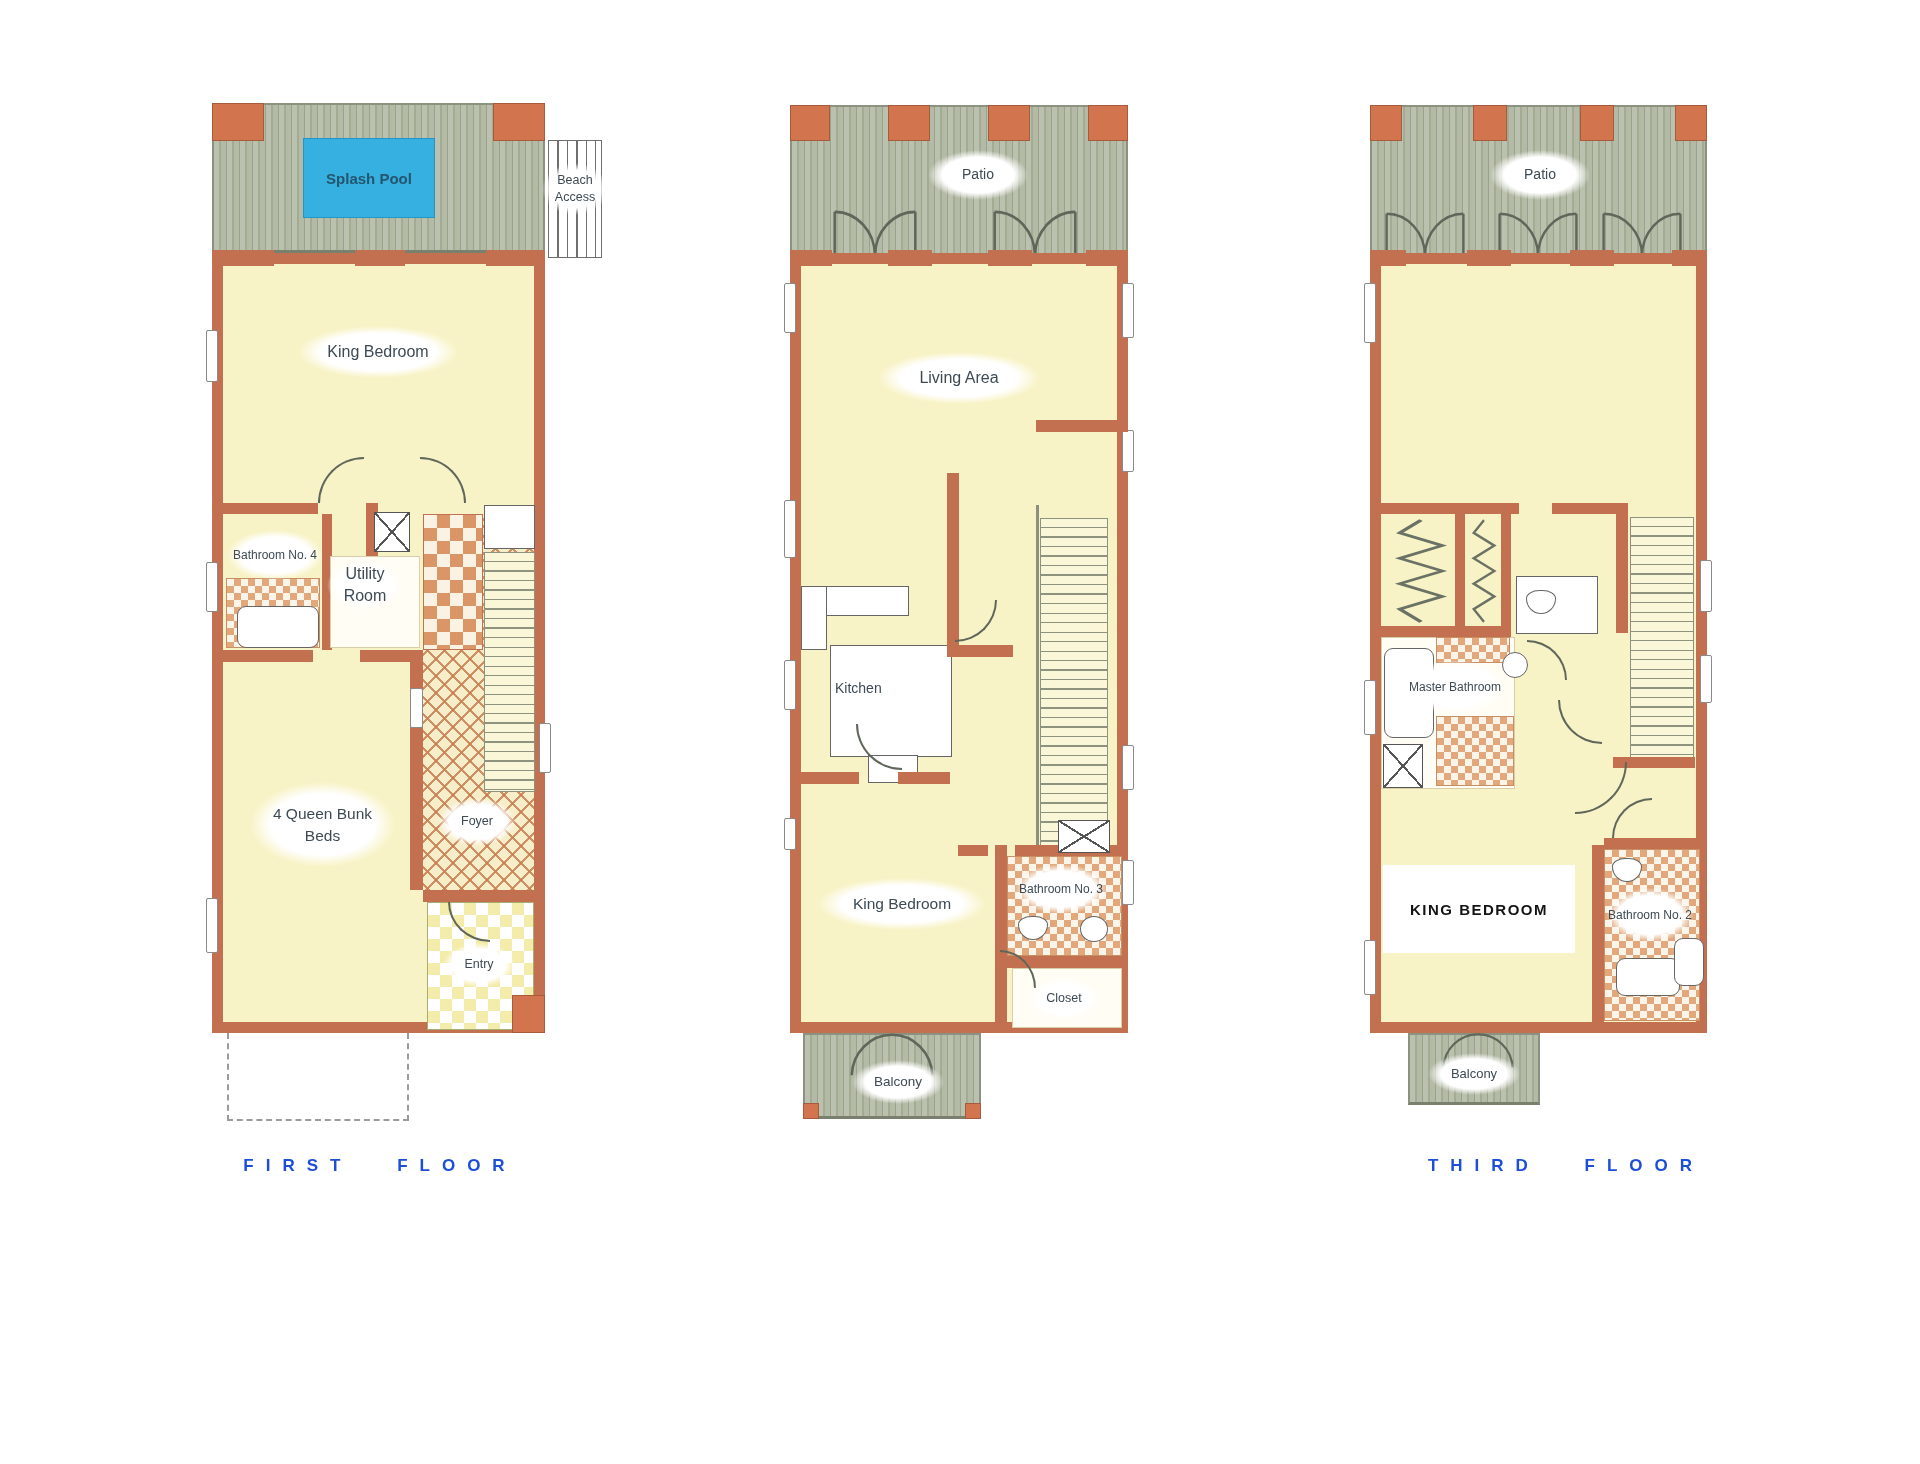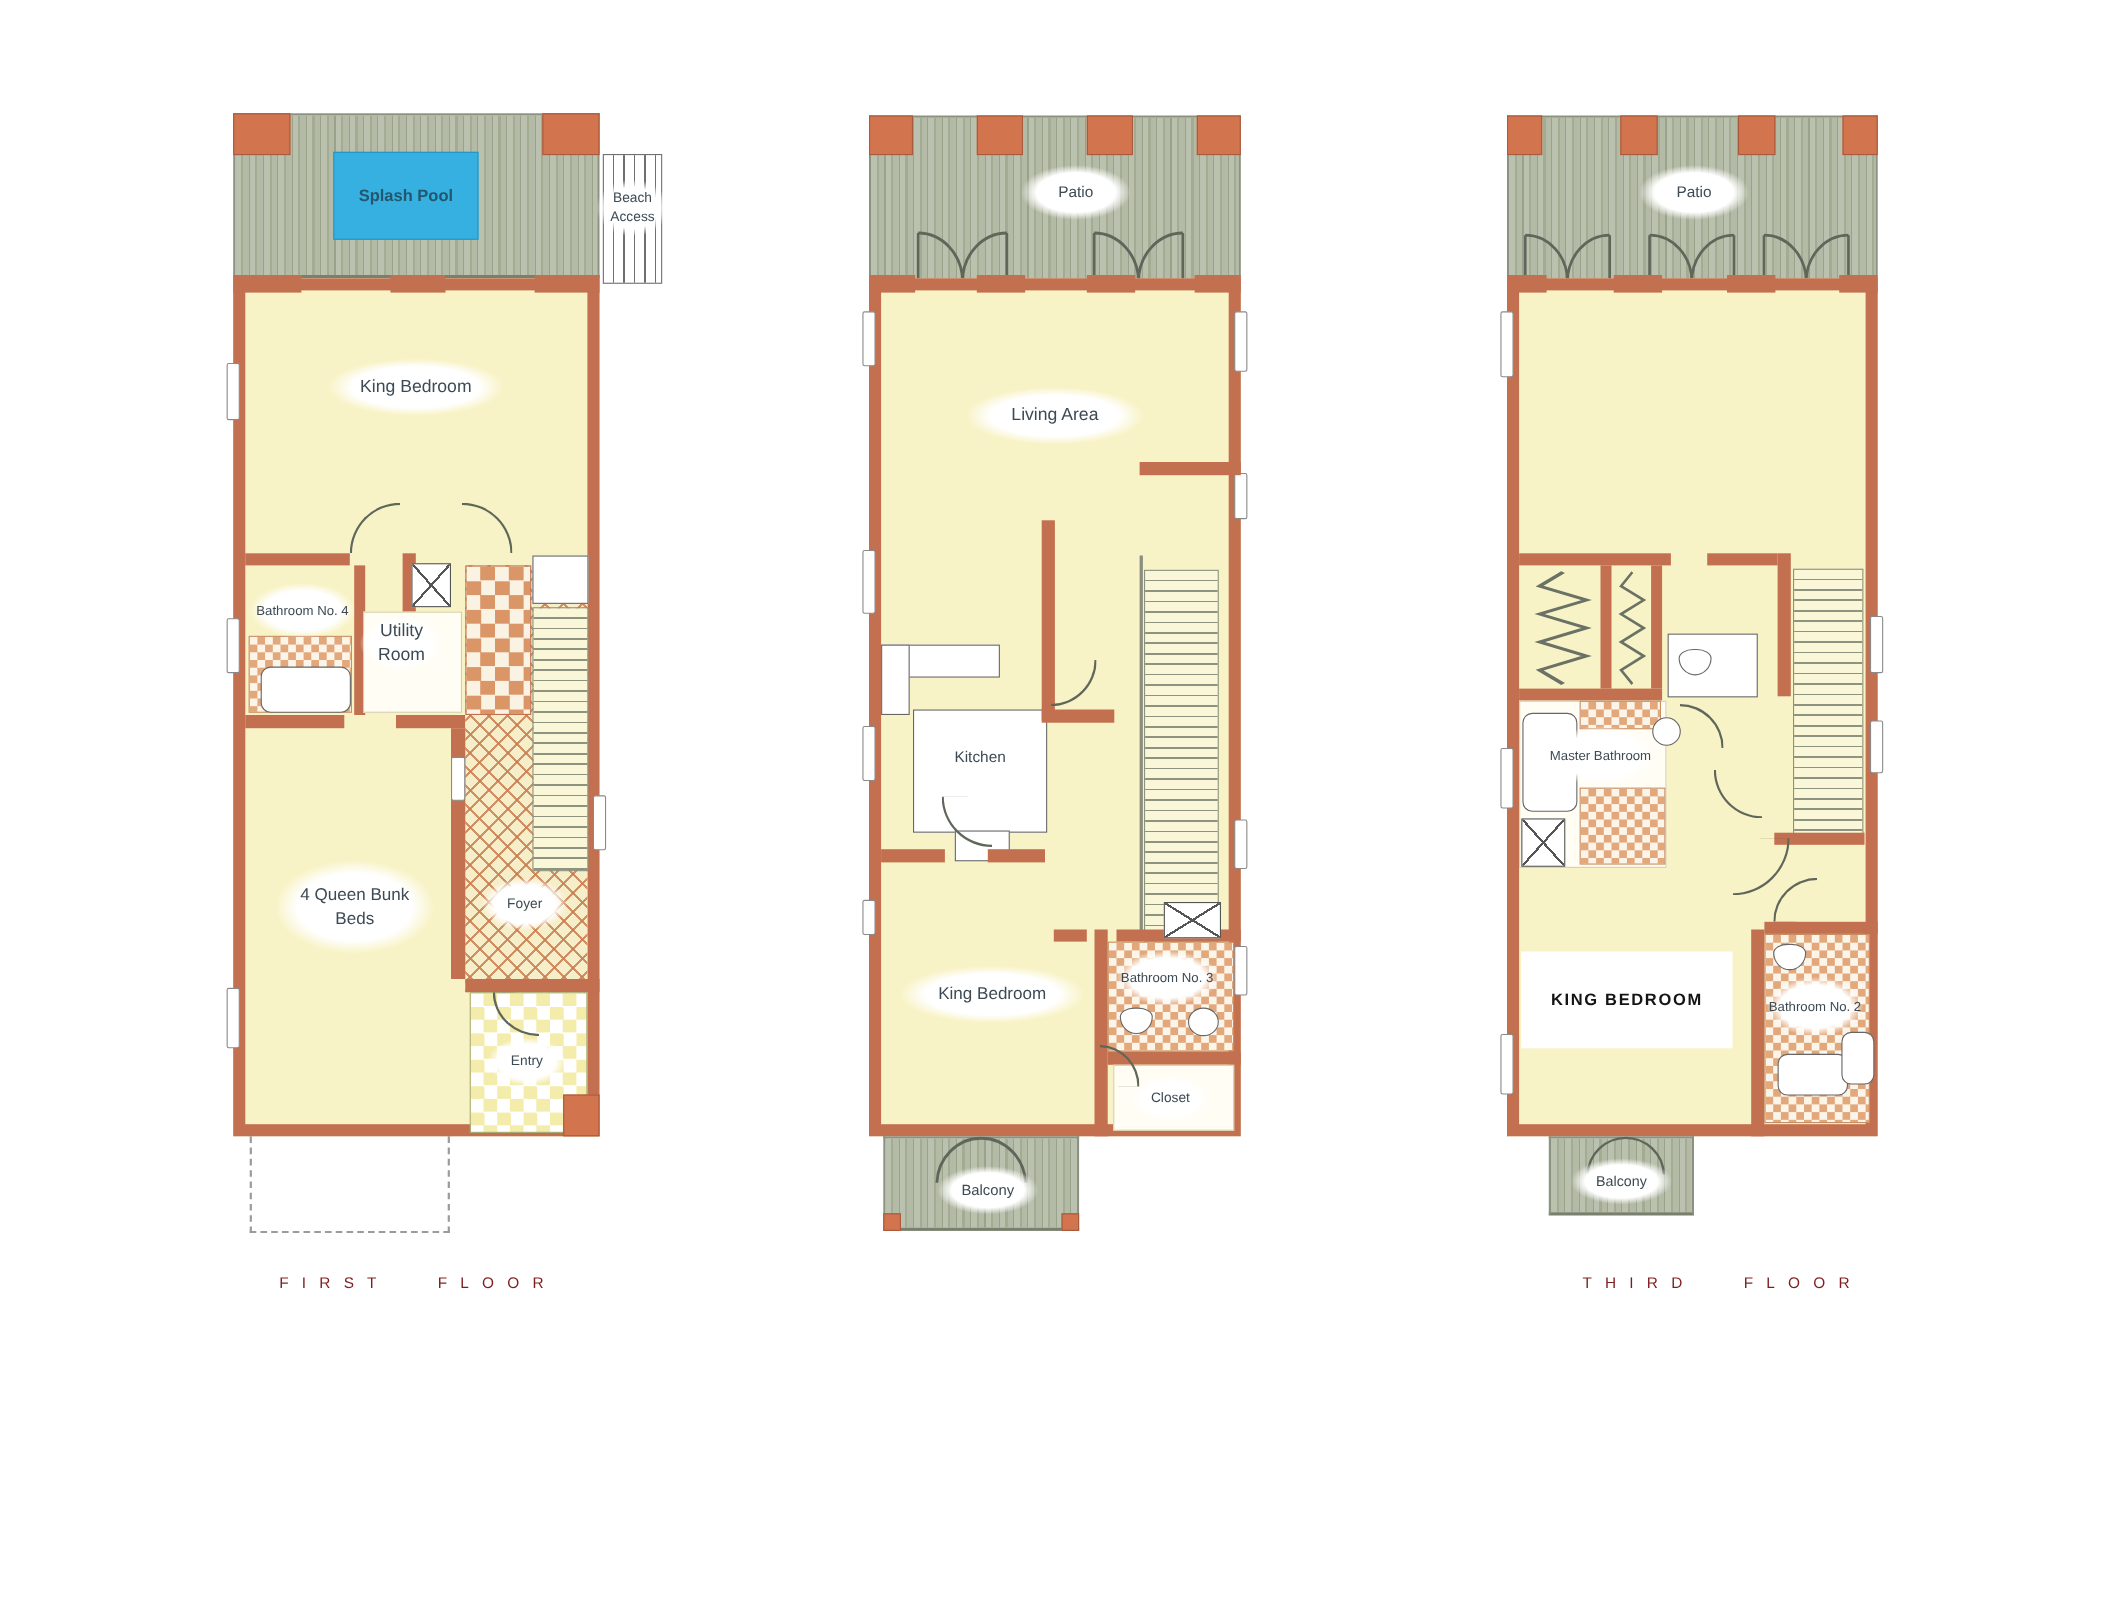--- a/index.html
+++ b/index.html
@@ -29,22 +29,22 @@
   .sinkc{background:#fff;border:1.5px solid #666;border-radius:50%;}
   .xbox{border:1.5px solid #555;background:
       linear-gradient(to top right,transparent calc(50% - 1px),#555 calc(50% - 1px) calc(50% + 1px),transparent calc(50% + 1px)),
       linear-gradient(to bottom right,transparent calc(50% - 1px),#555 calc(50% - 1px) calc(50% + 1px),transparent calc(50% + 1px)),#fff;}
   .whiteroom{background:#fffdf4;border:1px solid #d8cfa8;}
   .bubble{display:flex;align-items:center;justify-content:center;text-align:center;color:#3d4a54;
           background:radial-gradient(closest-side,#ffffff 72%,rgba(255,255,255,0));line-height:1.4;}
   .kingbox{background:#ffffff;display:flex;align-items:center;justify-content:center;
            font-weight:800;color:#141414;letter-spacing:1.5px;font-size:15px;}
   .dashedlot{border:2px dashed #9b9b9b;border-top:none;}
-  .ftitle{display:flex;align-items:center;justify-content:center;font-weight:normal;font-size:14px;
-          letter-spacing:12px;word-spacing:28px;color:#7f1d1d;white-space:nowrap;}
+  .ftitle{display:flex;align-items:center;justify-content:center;font-weight:bold;font-size:17px;
+          letter-spacing:12px;word-spacing:28px;color:#1d4ed8;white-space:nowrap;}
   
   .arc-tl{border-top:2px solid #5f665a;border-left:2px solid #5f665a;border-top-left-radius:100% 100%;}
   .arc-tr{border-top:2px solid #5f665a;border-right:2px solid #5f665a;border-top-right-radius:100% 100%;}
   .arc-bl{border-bottom:2px solid #5f665a;border-left:2px solid #5f665a;border-bottom-left-radius:100% 100%;}
   .arc-br{border-bottom:2px solid #5f665a;border-right:2px solid #5f665a;border-bottom-right-radius:100% 100%;}
   svg{display:block;width:100%;height:100%;}
 </style>
 </head>
 <body>
 
@@ -145,21 +145,21 @@
     <div class="abs win" style="left:1122px;top:283px;width:12px;height:55px"></div>
     <div class="abs win" style="left:1122px;top:430px;width:12px;height:42px"></div>
     <div class="abs win" style="left:1122px;top:745px;width:12px;height:45px"></div>
     <div class="abs win" style="left:1122px;top:860px;width:12px;height:45px"></div>
 
     <div class="abs bubble" style="left:878px;top:352px;width:162px;height:52px;font-size:16px">Living Area</div>
 
     <div class="abs wbox" style="left:801px;top:586px;width:108px;height:30px"></div>
     <div class="abs wbox" style="left:801px;top:586px;width:26px;height:64px"></div>
     <div class="abs wbox" style="left:830px;top:645px;width:122px;height:112px"></div>
-    <div class="abs" style="left:835px;top:680px;width:112px;height:26px;color:#3d4a54;font-size:14px;text-align:center">Kitchen</div>
+    <div class="abs" style="left:835px;top:680px;width:112px;height:26px;color:#3d4a54;font-size:14px;text-align:left">Kitchen</div>
     <div class="abs wbox" style="left:868px;top:755px;width:50px;height:28px"></div>
 
     <div class="abs wall" style="left:947px;top:473px;width:12px;height:182px"></div>
     <div class="abs wall" style="left:947px;top:645px;width:66px;height:12px"></div>
     <div class="abs arc-br" style="left:955px;top:600px;width:42px;height:42px"></div>
     <div class="abs wall" style="left:1036px;top:420px;width:92px;height:12px"></div>
     <div class="abs" style="left:1036px;top:505px;width:3px;height:350px;background:#8a8f7e"></div>
     <div class="abs stairs" style="left:1040px;top:518px;width:68px;height:338px"></div>
 
     <div class="abs wall" style="left:801px;top:772px;width:58px;height:12px"></div>

